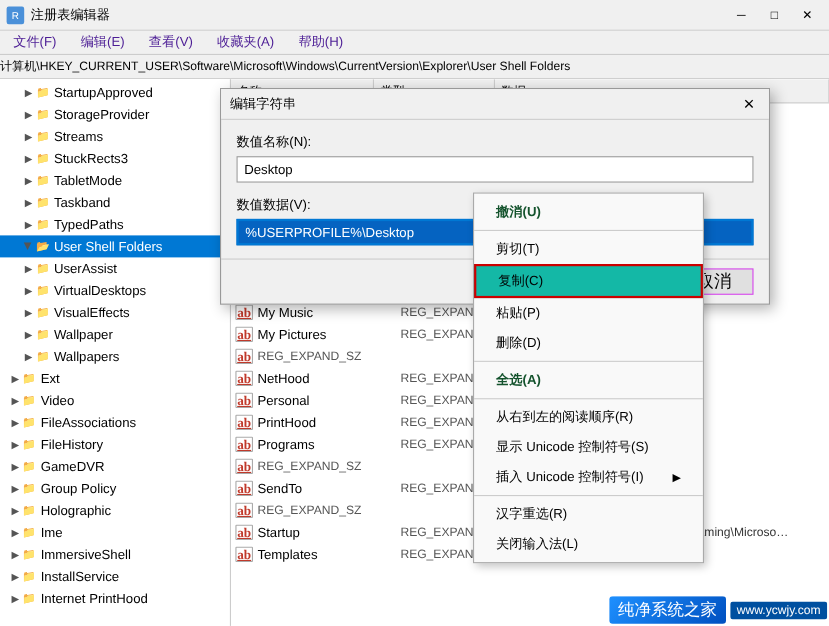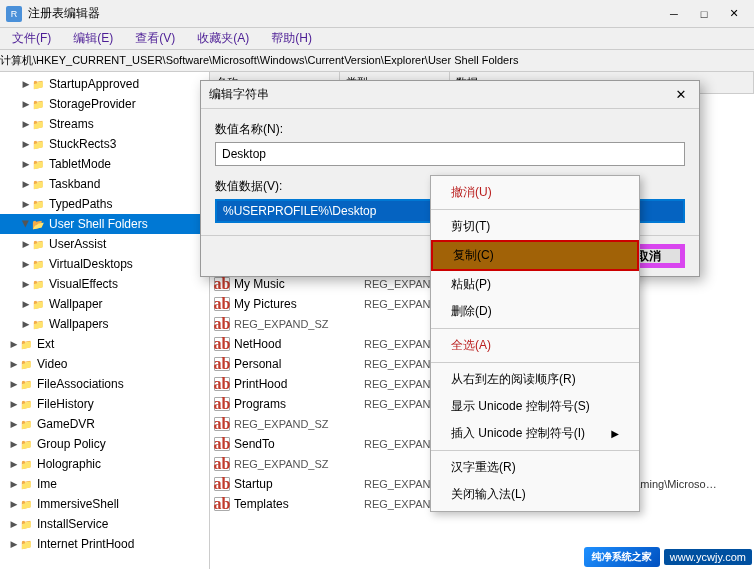--- a/index.html
+++ b/index.html
@@ -156,28 +156,29 @@
       height: 20px;
       padding: 0 4px;
       cursor: pointer;
       border-bottom: none;
       font-size: 12px;
     }
     .reg-icon {
       width: 16px; height: 14px;
       margin-right: 4px;
       display: inline-flex; align-items: center; justify-content: center;
-      font-size: 16px;
+      font-size: 12px;
       color: #c0392b;
       flex-shrink: 0;
       font-weight: bold;
       background: #fff;
       border: 1px solid #aaa;
       border-radius: 1px;
       font-family: serif;
+      text-decoration: underline;
     }
     .reg-name { width: 130px; overflow: hidden; text-overflow: ellipsis; white-space: nowrap; }
     .reg-type { width: 110px; color: #555; font-size: 11px; }
     .reg-data { flex: 1; overflow: hidden; text-overflow: ellipsis; white-space: nowrap; font-size: 11px; color: #333; }
 
     
     .dialog-edit-string {
       position: fixed;
       top: 80px;
       left: 200px;
@@ -230,24 +231,24 @@
     .dialog-footer {
       display: flex;
       justify-content: flex-end;
       gap: 6px;
       padding: 8px 14px;
       border-top: 1px solid #ccc;
     }
     .dialog-btn {
       width: 72px; height: 24px;
       background: #e0e0e0;
-      border: 5px solid #d946ef;
-      font-size: 12px;
+      border: 1px solid #d946ef;
+      font-size: 16px;
       cursor: pointer;
-      display: flex; align-items: center; justify-content: center; font-weight: bold;
+      display: flex; align-items: center; justify-content: center;
     }
     .dialog-btn.primary { background: #e8e8e8; }
 
     
     .context-menu {
       position: fixed;
       top: 175px;
       left: 430px;
       width: 210px;
       background: #f9f9f9;
@@ -261,41 +262,41 @@
       font-size: 12px;
       color: #000;
       cursor: pointer;
       display: flex; align-items: center; justify-content: space-between;
     }
     .ctx-item.highlighted {
       background: #0078d4;
       color: #fff;
       border: 1px solid #0060a8;
     }
-    .ctx-item.disabled { color: #b91c1c; cursor: default; }
+    .ctx-item.disabled { color: #14532d; cursor: default; font-weight: bold; }
     .ctx-separator { border-bottom: 1px solid #ccc; margin: 3px 0; }
     .ctx-arrow { font-size: 10px; }
 
     
     .watermark {
       position: fixed;
       bottom: 2px;
       right: 2px;
       z-index: 5;
       display: flex;
       align-items: center;
       gap: 4px;
     }
     .watermark-badge {
       background: linear-gradient(135deg, #1e90ff, #0050c0);
       color: white;
-      font-size: 10px;
+      font-size: 15px;
       padding: 3px 8px;
       border-radius: 3px;
-      font-weight: bold;
+      font-weight: normal;
     }
     .watermark-text {
       font-size: 11px;
       color: #fff;
       background: #0050a0;
       padding: 2px 6px;
       border-radius: 2px;
     }
   </style>
 </head>
@@ -629,21 +630,21 @@
 </div>
 
 <div class="context-menu">
   <div class="ctx-item disabled">
     <span>撤消(U)</span>
   </div>
   <div class="ctx-separator"></div>
   <div class="ctx-item">
     <span>剪切(T)</span>
   </div>
-  <div class="ctx-item highlighted" style="border: 2px solid #c00; background: #a16207; color: #000;">
+  <div class="ctx-item highlighted" style="border: 2px solid #c00; background: #14b8a6; color: #000;">
     <span>复制(C)</span>
   </div>
   <div class="ctx-item">
     <span>粘贴(P)</span>
   </div>
   <div class="ctx-item">
     <span>删除(D)</span>
   </div>
   <div class="ctx-separator"></div>
   <div class="ctx-item disabled">

